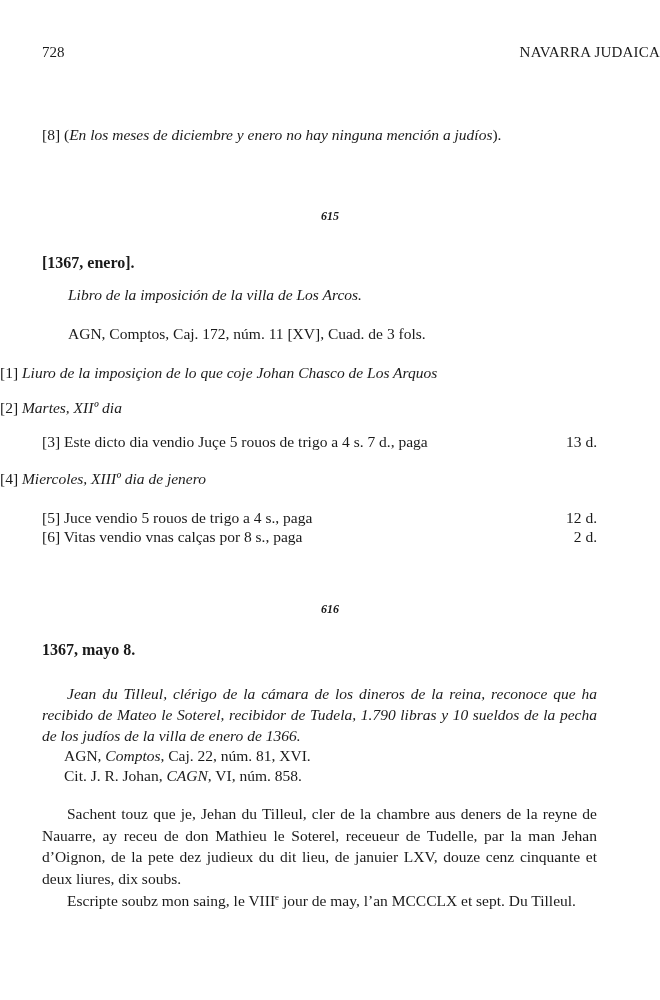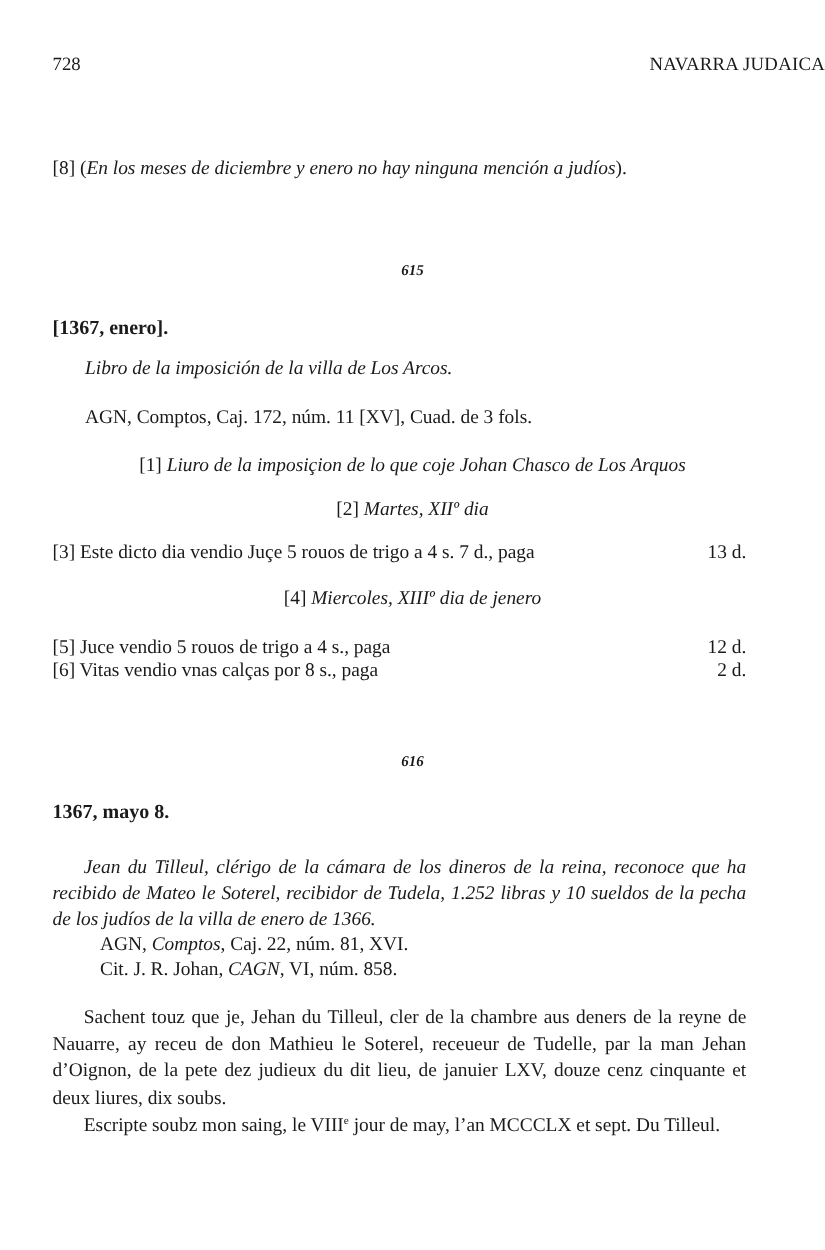--- a/index.html
+++ b/index.html
@@ -10,24 +10,24 @@
   }
   .abs { position: absolute; }
   .runhead-num { left: 42px; top: 44px; font-size: 15px; }
   .runhead-title { left: 0; width: 660px; top: 44px; text-align: right; font-size: 15px; letter-spacing: 0.2px; }
   .note8 { left: 42px; top: 125px; width: 470px; line-height: 20px; }
   i, .it { }
   .docnum { left: 0; width: 660px; text-align: center; font-style: italic; font-weight: bold; font-size: 12px; }
   .date { left: 42px; font-weight: bold; font-size: 16px; }
   .summary1 { left: 68px; top: 286px; font-style: italic; }
   .source1 { left: 68px; top: 325px; }
-  .centered { left: 0; width: 660px; text-align: center; }
+  .centered { left: 0; width: 660px; text-align: left; }
   .entry { left: 42px; width: 555px; display: flex; justify-content: space-between; }
   .summary2 { left: 42px; top: 683px; width: 555px; font-style: italic; line-height: 21px; text-align: justify; text-indent: 25px; }
-  .sources2 { left: 80px; top: 746px; line-height: 20px; }
+  .sources2 { left: 64px; top: 746px; line-height: 20px; }
   .body-p { left: 42px; width: 555px; line-height: 21.5px; text-align: justify; text-indent: 25px; }
   sup { font-size: 9px; vertical-align: 6px; line-height: 0; }
 </style>
 </head>
 <body>
 
 <div class="abs runhead-num">728</div>
 <div class="abs runhead-title">NAVARRA JUDAICA</div>
 
 <div class="abs note8">
@@ -56,21 +56,21 @@
   <span>[5] Juce vendio 5 rouos de trigo a 4 s., paga</span>
   <span>12 d.</span>
 </div>
 <div class="abs entry" style="top:528px;">
   <span>[6] Vitas vendio vnas calças por 8 s., paga</span>
   <span>2 d.</span>
 </div>
 
 <div class="abs docnum" style="top:602px;">616</div>
 <div class="abs date" style="top:641px;">1367, mayo 8.</div>
-<div class="abs summary2">Jean du Tilleul, clérigo de la cámara de los dineros de la reina, reconoce que ha recibido de Mateo le Soterel, recibidor de Tudela, 1.252 libras y 10 sueldos de la pecha de los judíos de la villa de enero de 1366.</div>
+<div class="abs summary2">Jean du Tilleul, clérigo de la cámara de los dineros de la reina, reconoce que ha recibido de Mateo le Soterel, recibidor de Tudela, 1.790 libras y 10 sueldos de la pecha de los judíos de la villa de enero de 1366.</div>
 
 <div class="abs sources2">
   <div><span>AGN, </span><i>Comptos</i><span>, Caj. 22, núm. 81, XVI.</span></div>
   <div><span>Cit. J. R. Johan, </span><i>CAGN</i><span>, VI, núm. 858.</span></div>
 </div>
 
 <div class="abs body-p" style="top:803px;">Sachent touz que je, Jehan du Tilleul, cler de la chambre aus deners de la reyne de Nauarre, ay receu de don Mathieu le Soterel, receueur de Tudelle, par la man Jehan d’Oignon, de la pete dez judieux du dit lieu, de januier LXV, douze cenz cinquante et deux liures, dix soubs.</div>
 <div class="abs body-p" style="top:890px;">
   <span>Escripte soubz mon saing, le VIII</span><sup>e</sup><span> jour de may, l’an MCCCLX et sept. Du Tilleul.</span>
 </div>

